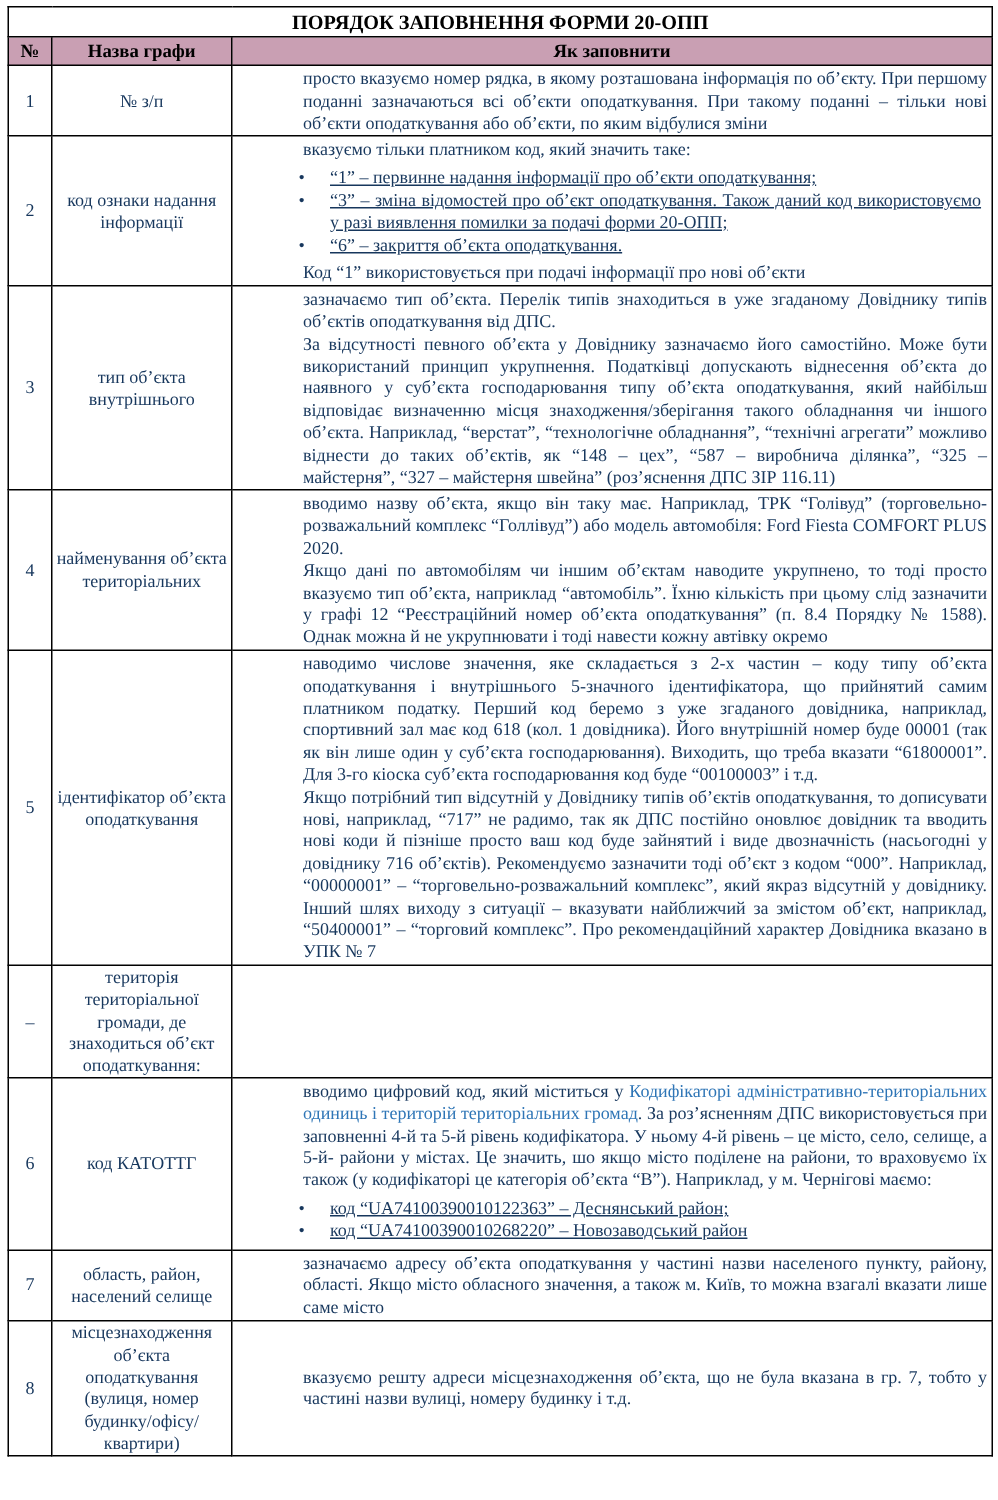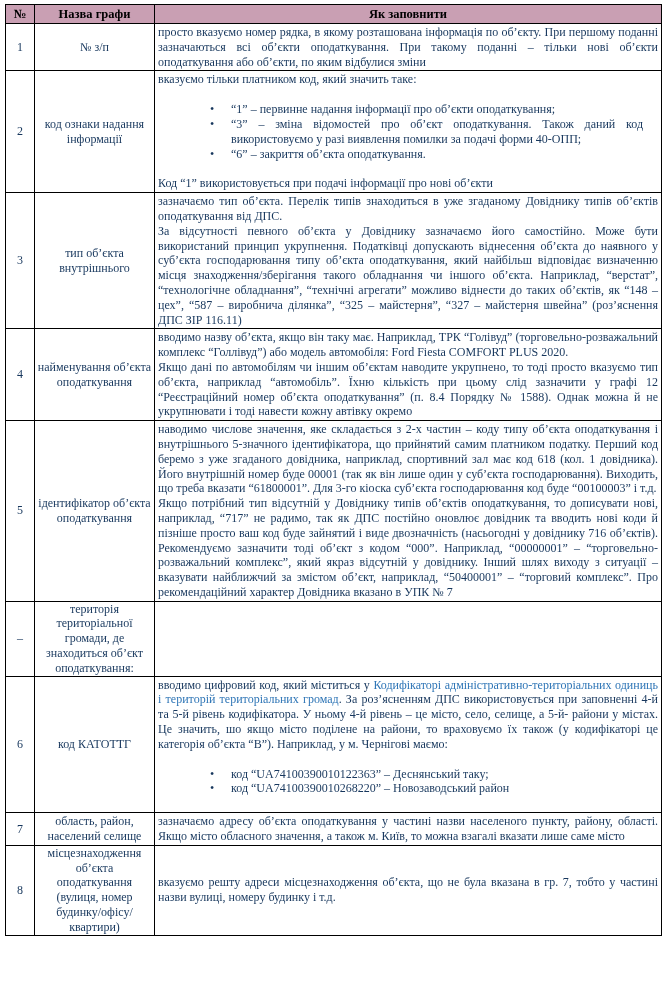--- a/index.html
+++ b/index.html
@@ -62,25 +62,27 @@
     padding: 0 2px;
   }
   td.content-cell {
     color: var(--body-text);
     font-size: 12px;
     line-height: 14.8px;
     padding: 1px 3px;
   }
   .para {
     text-align: justify;
+    margin-left: 44px;
   }
   ul.bullets {
-    margin: 15px;
+    margin: 4px;
     padding: 0;
     list-style: none;
+    text-decoration: underline;
   }
   ul.bullets li {
     position: relative;
     padding-left: 58px;
     text-align: justify;
   }
   ul.bullets li::before {
     content: "\2022";
     position: absolute;
     left: 37px;
@@ -95,56 +97,59 @@
 <body>
 
 <div class="page">
   <table class="opp">
     <colgroup>
       <col style="width:29px">
       <col style="width:120px">
       <col style="width:507px">
     </colgroup>
     <tbody id="table-body">
+      <tr>
+        <td class="title-cell" colspan="3">ПОРЯДОК ЗАПОВНЕННЯ ФОРМИ 20-ОПП</td>
+      </tr>
       <tr class="head-row">
         <td>№</td>
         <td>Назва графи</td>
         <td>Як заповнити</td>
       </tr>
     <tr>
           <td class="num-cell">1</td>
           <td class="label-cell">№ з/п</td>
           <td class="content-cell">
             <div class="para"><span>просто вказуємо номер рядка, в якому розташована інформація по об’єкту. При першому поданні зазначаються всі об’єкти оподаткування. При такому поданні – тільки нові об’єкти оподаткування або об’єкти, по яким відбулися зміни</span></div>
           </td>
         </tr>
         <tr>
           <td class="num-cell">2</td>
           <td class="label-cell">код ознаки надання інформації</td>
           <td class="content-cell">
             <div class="para"><span>вказуємо тільки платником код, який значить таке:</span></div>
             <ul class="bullets">
               <li>“1” – первинне надання інформації про об’єкти оподаткування;</li>
-              <li>“3” – зміна відомостей про об’єкт оподаткування. Також даний код використовуємо у разі виявлення помилки за подачі форми 40-ОПП;</li>
+              <li>“3” – зміна відомостей про об’єкт оподаткування. Також даний код використовуємо у разі виявлення помилки за подачі форми 20-ОПП;</li>
               <li>“6” – закриття об’єкта оподаткування.</li>
             </ul>
             <div class="para"><span>Код “1” використовується при подачі інформації про нові об’єкти</span></div>
           </td>
         </tr>
         <tr>
           <td class="num-cell">3</td>
           <td class="label-cell">тип об’єкта внутрішнього</td>
           <td class="content-cell">
             <div class="para"><span>зазначаємо тип об’єкта. Перелік типів знаходиться в уже згаданому Довіднику типів об’єктів оподаткування від ДПС.</span></div>
             <div class="para"><span>За відсутності певного об’єкта у Довіднику зазначаємо його самостійно. Може бути використаний принцип укрупнення. Податківці допускають віднесення об’єкта до наявного у суб’єкта господарювання типу об’єкта оподаткування, який найбільш відповідає визначенню місця знаходження/зберігання такого обладнання чи іншого об’єкта. Наприклад, “верстат”, “технологічне обладнання”, “технічні агрегати” можливо віднести до таких об’єктів, як “148 – цех”, “587 – виробнича ділянка”, “325 – майстерня”, “327 – майстерня швейна” (роз’яснення ДПС ЗІР 116.11)</span></div>
           </td>
         </tr>
         <tr>
           <td class="num-cell">4</td>
-          <td class="label-cell">найменування об’єкта оподаткування</td>
+          <td class="label-cell">найменування об’єкта територіальних</td>
           <td class="content-cell">
             <div class="para"><span>вводимо назву об’єкта, якщо він таку має. Наприклад, ТРК “Голівуд” (торговельно-розважальний комплекс “Голлівуд”) або модель автомобіля: Ford Fiesta COMFORT PLUS 2020.</span></div>
             <div class="para"><span>Якщо дані по автомобілям чи іншим об’єктам наводите укрупнено, то тоді просто вказуємо тип об’єкта, наприклад “автомобіль”. Їхню кількість при цьому слід зазначити у графі 12 “Реєстраційний номер об’єкта оподаткування” (п. 8.4 Порядку № 1588). Однак можна й не укрупнювати і тоді навести кожну автівку окремо</span></div>
           </td>
         </tr>
         <tr>
           <td class="num-cell">5</td>
           <td class="label-cell">ідентифікатор об’єкта оподаткування</td>
           <td class="content-cell">
             <div class="para"><span>наводимо числове значення, яке складається з 2-х частин – коду типу об’єкта оподаткування і внутрішнього 5-значного ідентифікатора, що прийнятий самим платником податку. Перший код беремо з уже згаданого довідника, наприклад, спортивний зал має код 618 (кол. 1 довідника). Його внутрішній номер буде 00001 (так як він лише один у суб’єкта господарювання). Виходить, що треба вказати “61800001”. Для 3-го кіоска суб’єкта господарювання код буде “00100003” і т.д.</span></div>
@@ -155,21 +160,21 @@
           <td class="num-cell">–</td>
           <td class="label-cell">територія територіальної громади, де знаходиться об’єкт оподаткування:</td>
           <td class="content-cell"></td>
         </tr>
         <tr>
           <td class="num-cell">6</td>
           <td class="label-cell">код КАТОТТГ</td>
           <td class="content-cell">
             <div class="para"><span>вводимо цифровий код, який міститься у </span><span class="link">Кодифікаторі адміністративно-територіальних одиниць і територій територіальних громад</span><span>. За роз’ясненням ДПС використовується при заповненні 4-й та 5-й рівень кодифікатора. У ньому 4-й рівень – це місто, село, селище, а 5-й- райони у містах. Це значить, шо якщо місто поділене на райони, то враховуємо їх також (у кодифікаторі це категорія об’єкта “В”). Наприклад, у м. Чернігові маємо:</span></div>
             <ul class="bullets">
-              <li>код “UA74100390010122363” – Деснянський таку;</li>
+              <li>код “UA74100390010122363” – Деснянський район;</li>
               <li>код “UA74100390010268220” – Новозаводський район</li>
             </ul>
           </td>
         </tr>
         <tr>
           <td class="num-cell">7</td>
           <td class="label-cell">область, район, населений селище</td>
           <td class="content-cell">
             <div class="para"><span>зазначаємо адресу об’єкта оподаткування у частині назви населеного пункту, району, області. Якщо місто обласного значення, а також м. Київ, то можна взагалі вказати лише саме місто</span></div>
           </td>

